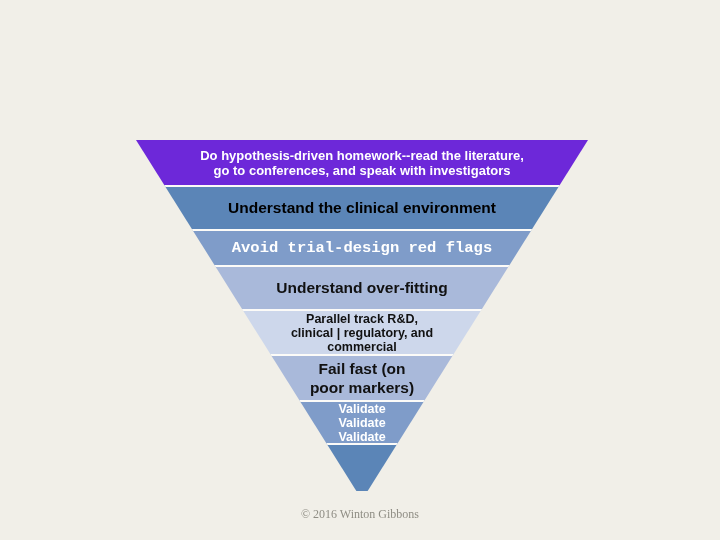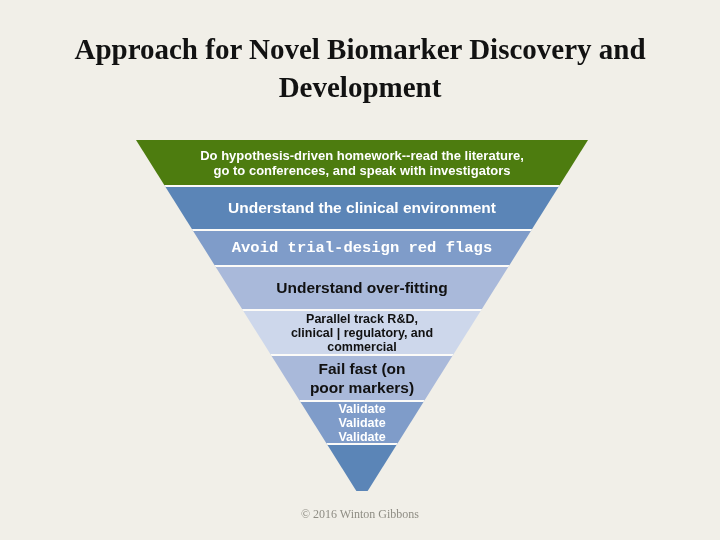--- a/index.html
+++ b/index.html
@@ -82,29 +82,28 @@
     text-align: center;
     font-family: "Liberation Serif", serif;
     font-size: 12px;
     color: #8f8d84;
   }
 </style>
 </head>
 <body>
 
 <div class="slide">
-  <h1 class="slide-title">Approach for Novel Biomarker Discovery and Development</h1>
 
   <div class="funnel">
-      <div class="band" style="background: #4d7c0f; align-items: flex-end;">
+      <div class="band" style="background: #6d28d9; align-items: flex-end;">
         <div class="band-label" style="color: rgb(255, 255, 255);">Do hypothesis-driven homework--read the literature,
 go to conferences, and speak with investigators</div>
       </div>
       <div class="band" style="background: rgb(91, 133, 183);">
-        <div class="band-label" style="color: #ffffff;">Understand the clinical environment</div>
+        <div class="band-label" style="color: #000000;">Understand the clinical environment</div>
       </div>
       <div class="band" style="background: rgb(127, 156, 201);">
         <div class="band-label" style="color: rgb(255, 255, 255);">Avoid trial-design red flags</div>
       </div>
       <div class="band" style="background: rgb(169, 185, 218);">
         <div class="band-label" style="color: rgb(17, 17, 17);">Understand over-fitting</div>
       </div>
       <div class="band" style="background: rgb(205, 215, 235);">
         <div class="band-label" style="color: rgb(17, 17, 17);">Parallel track R&amp;D,
 clinical | regulatory, and

